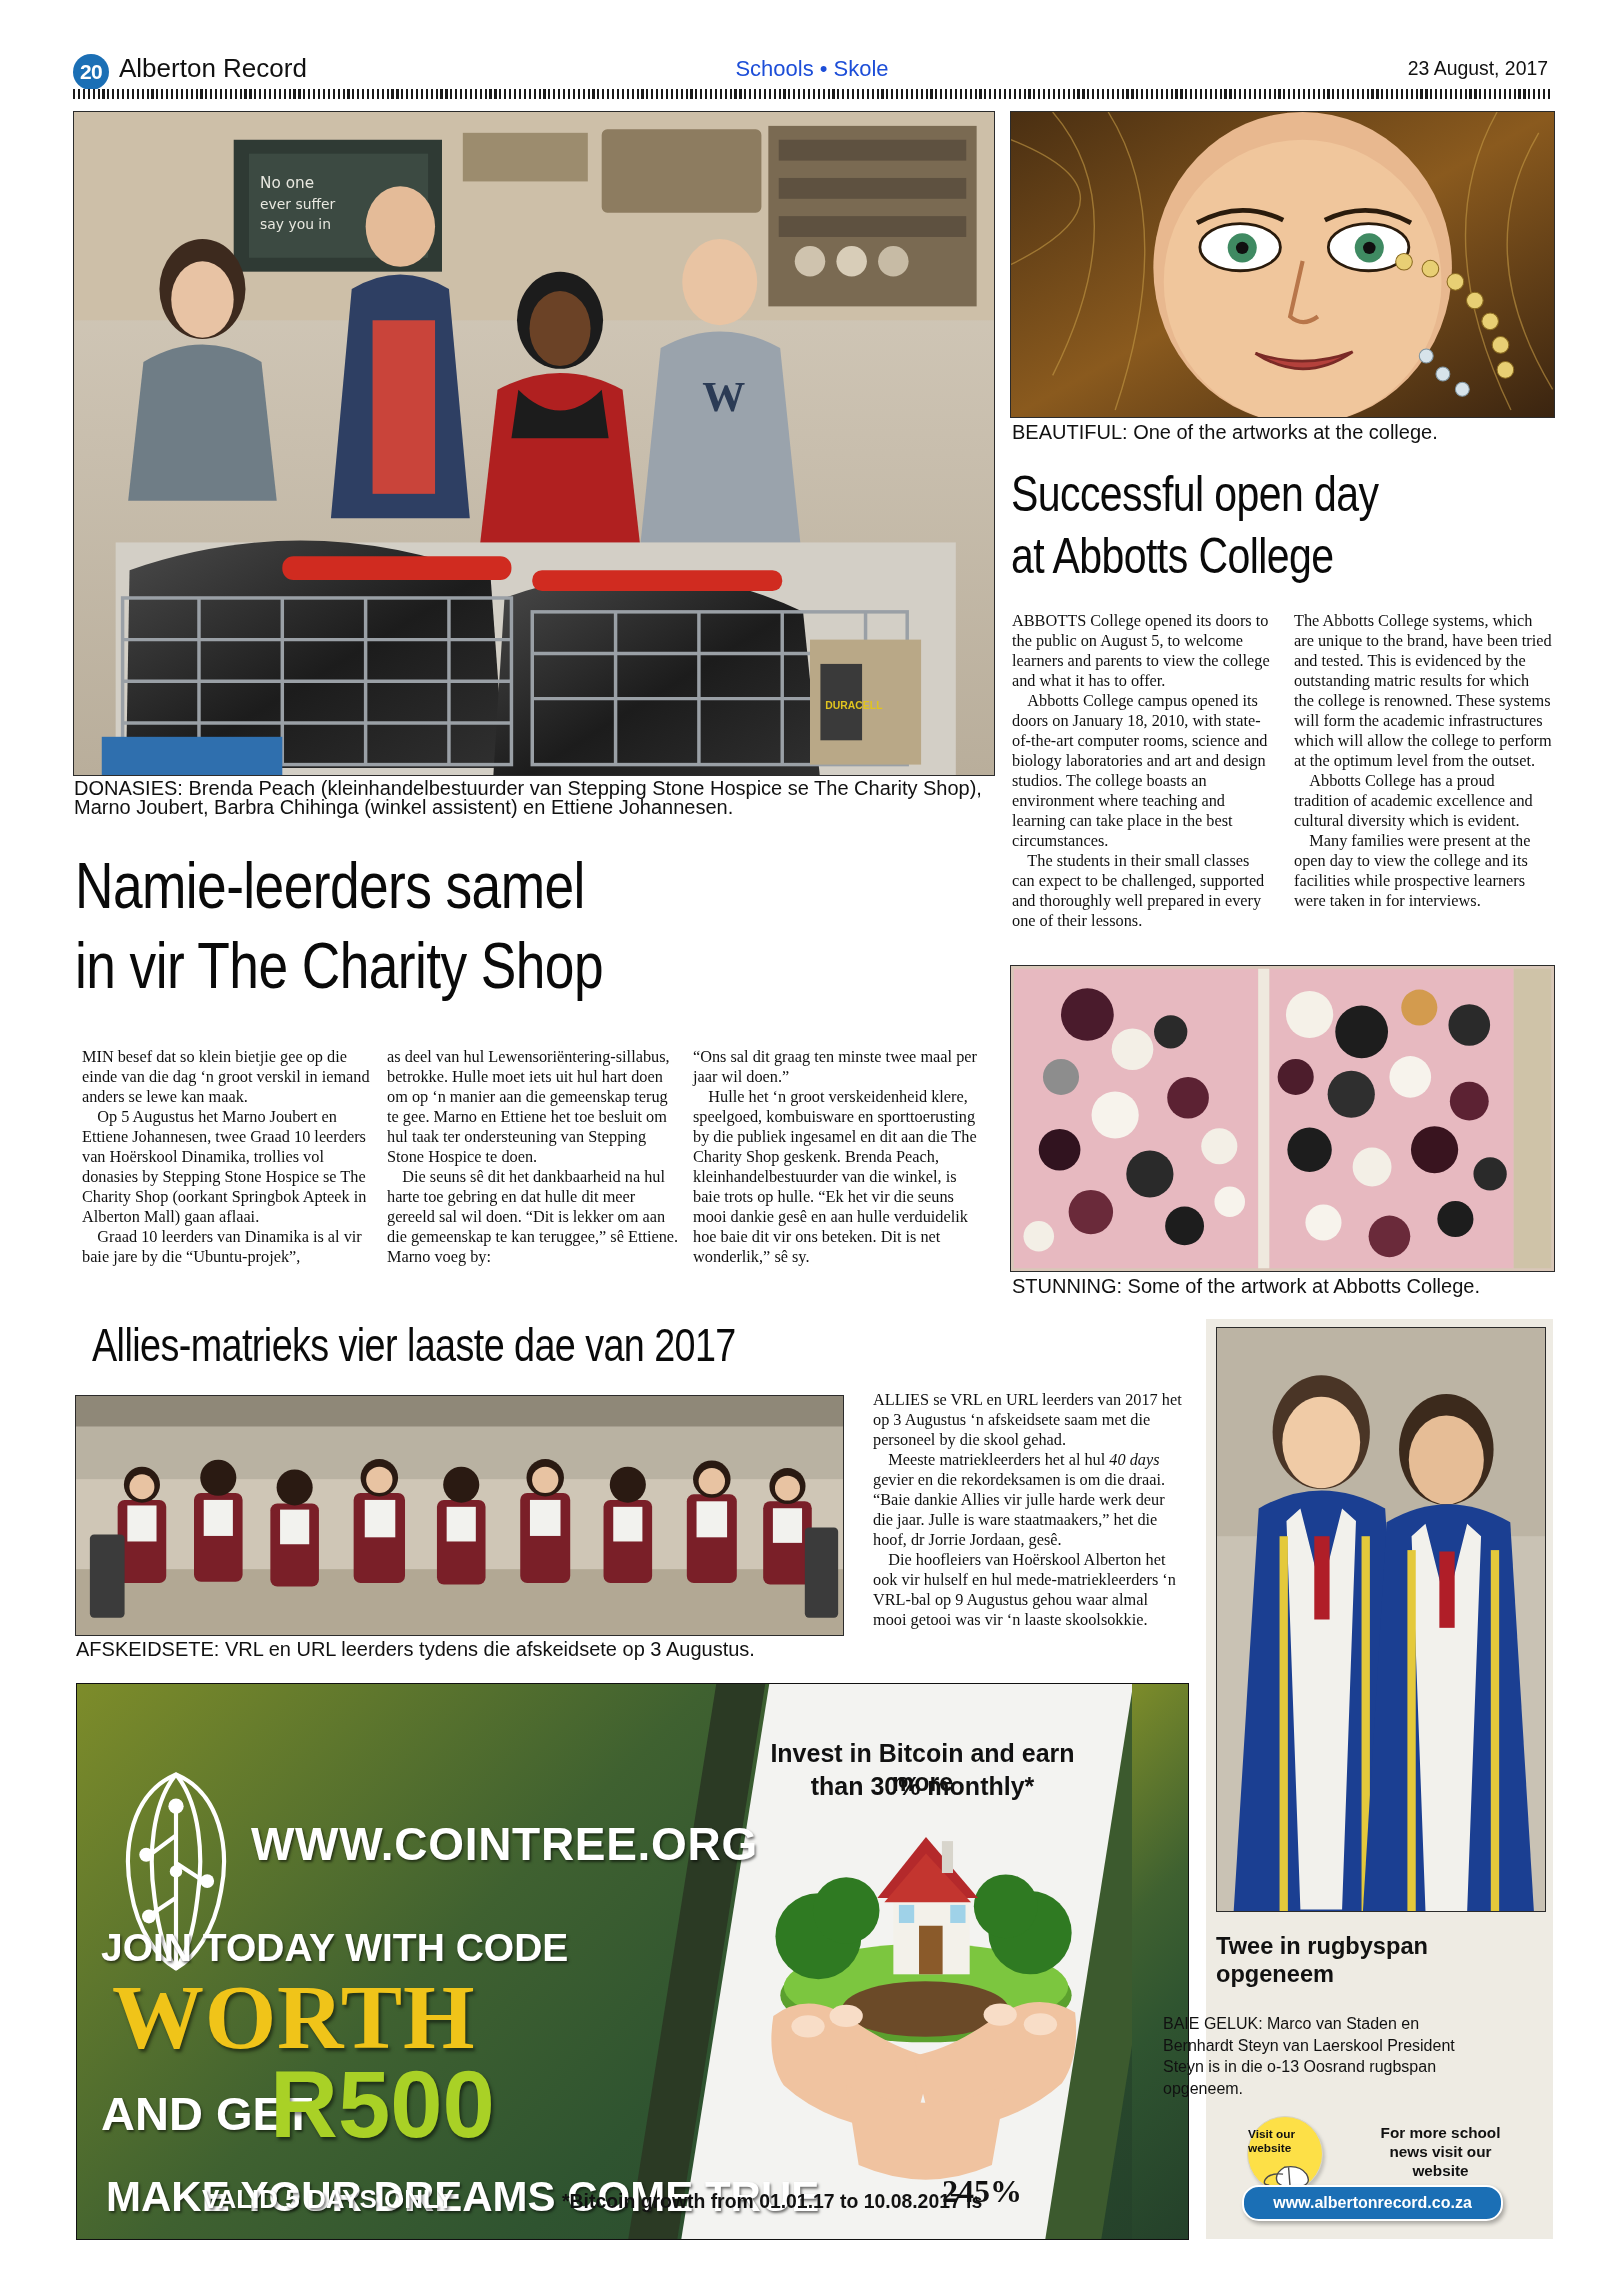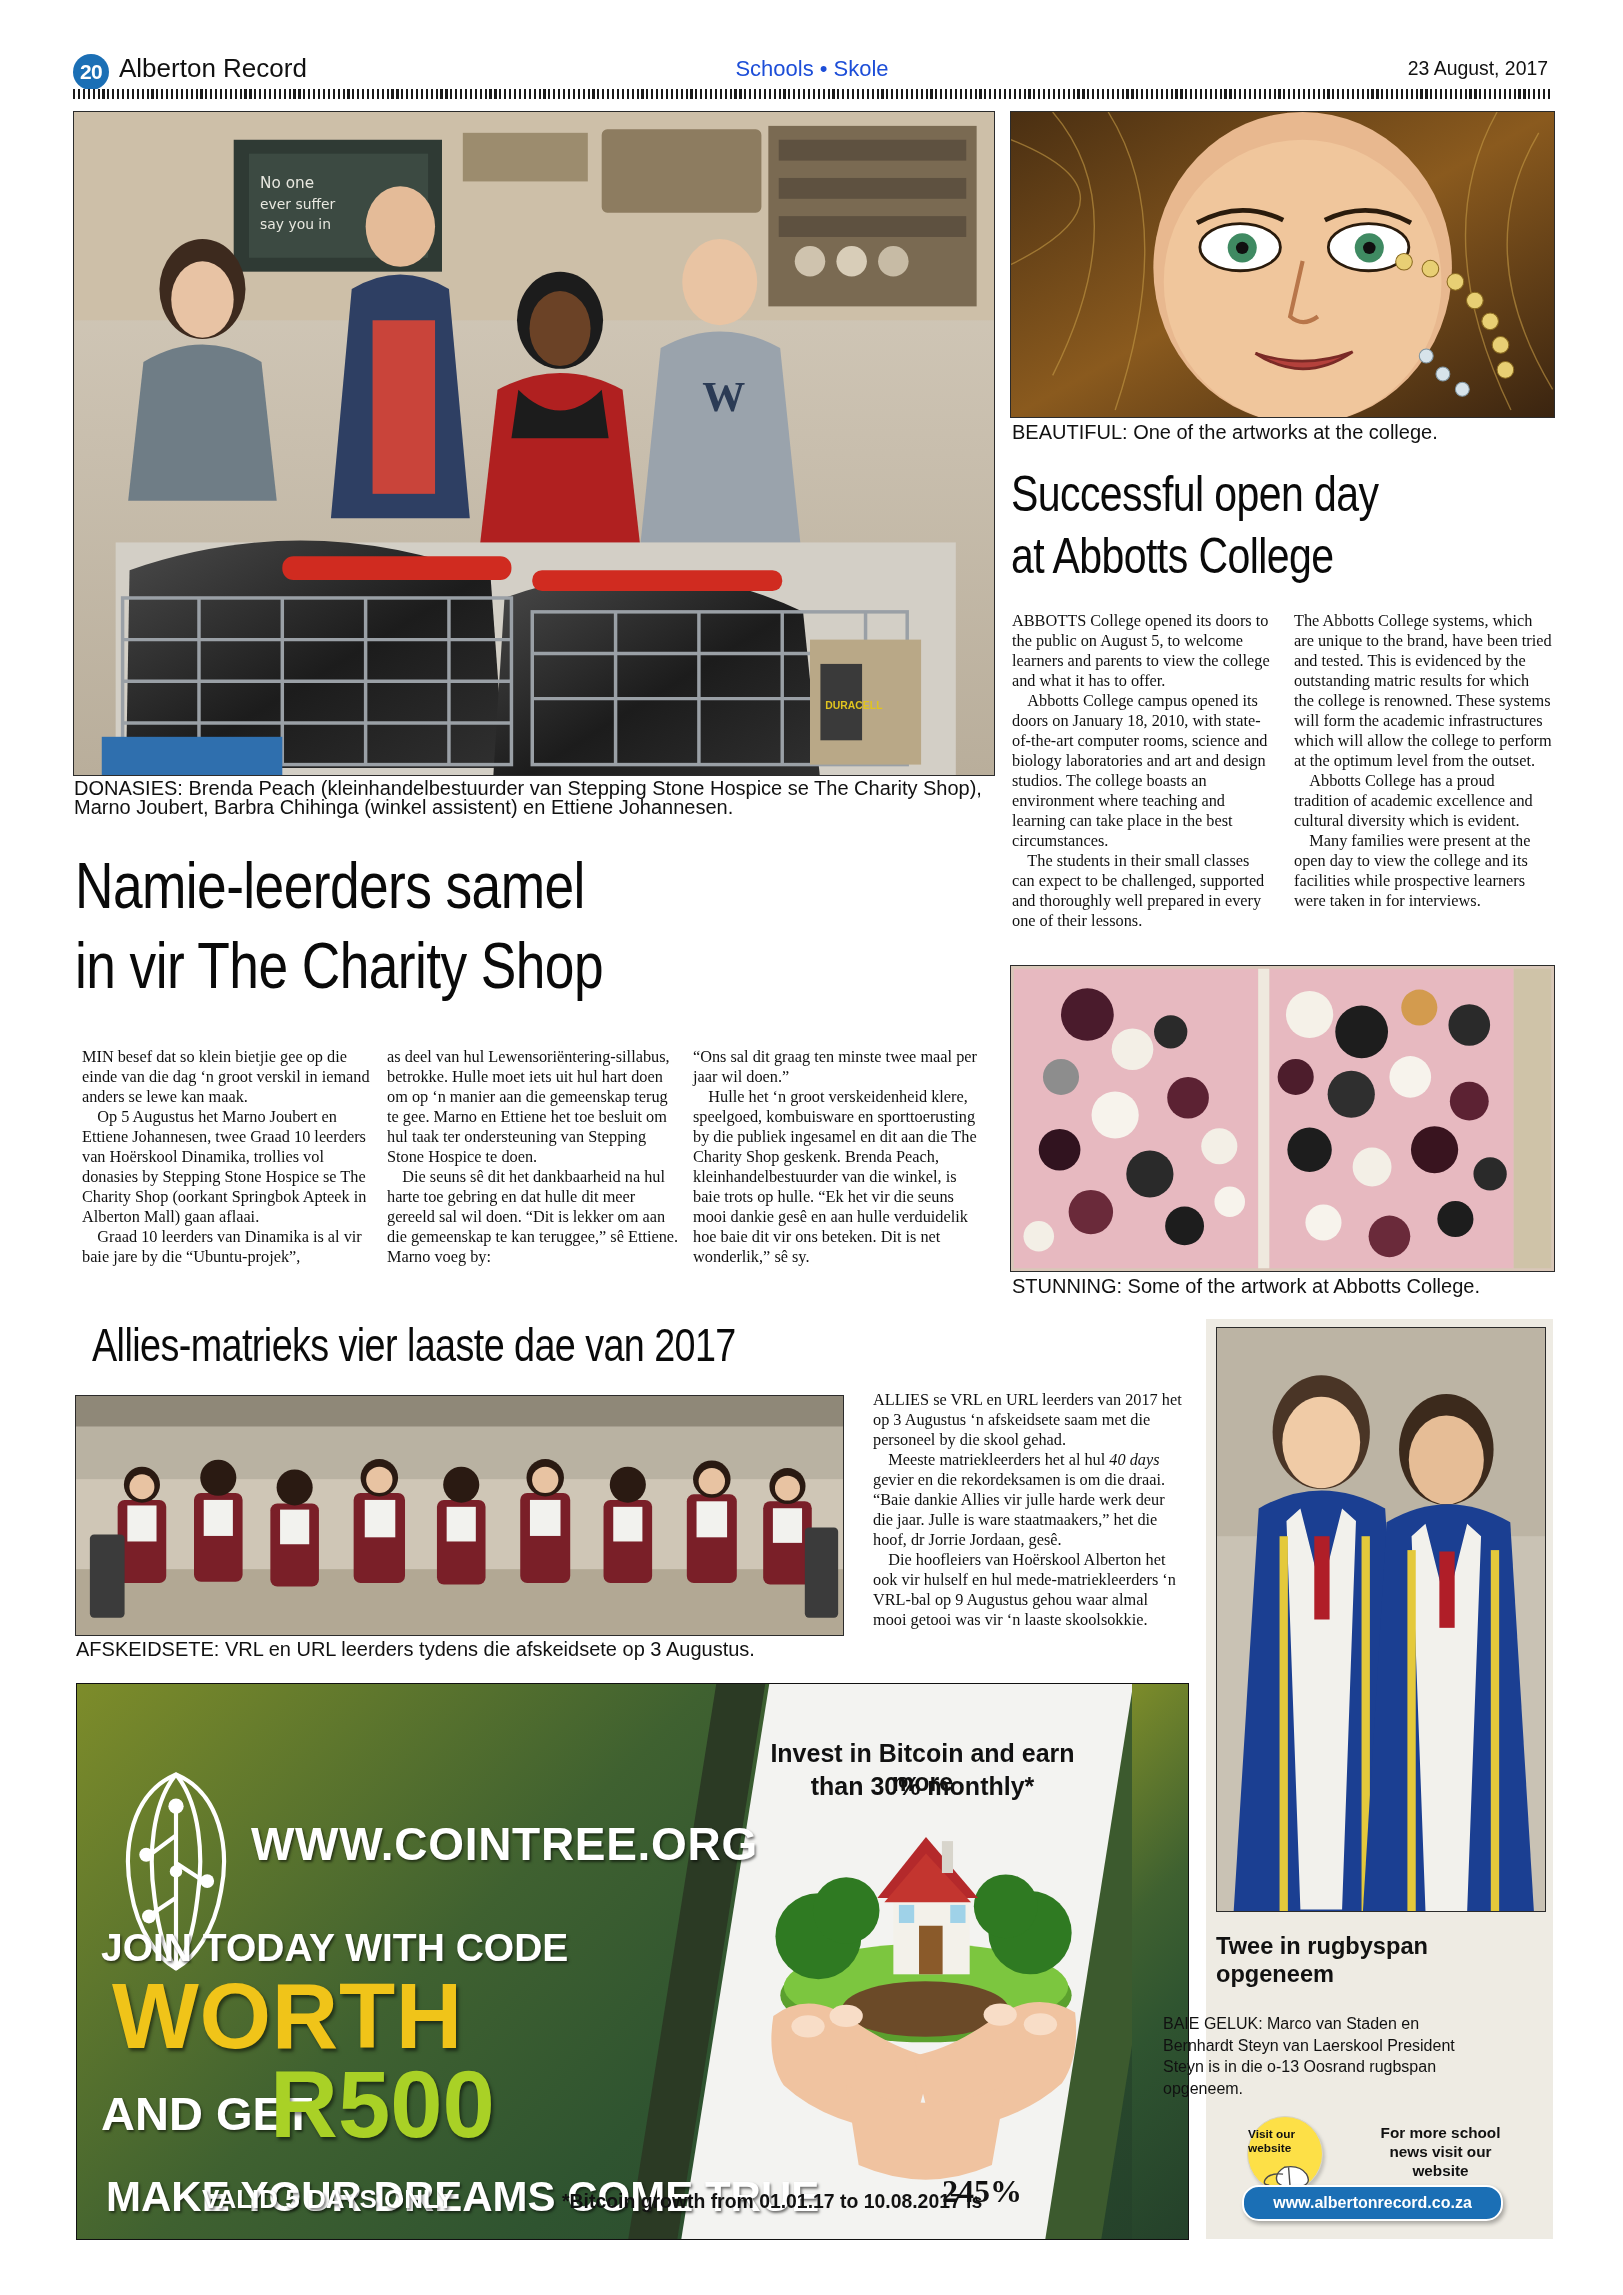--- a/index.html
+++ b/index.html
@@ -406,21 +406,21 @@
     </svg>
 
     <div class="ad-txt" style="left:174px;top:133px;font-size:46px;letter-spacing:0.7px;">WWW.COINTREE.ORG</div>
 
     <div class="ad-txt" style="left:29px;top:489px;font-size:42px;">MAKE YOUR DREAMS COME TRUE</div>
 
   </div>
 
   <div style="position:absolute;left:76px;top:1683px;width:1111px;height:555px;pointer-events:none;overflow:hidden;">
     <div class="ad-txt" style="left:25px;top:243px;font-size:39px;">JOIN TODAY WITH CODE</div>
-    <div style="position:absolute;left:36px;top:281px;font-family:Liberation Sans, sans-serif;font-weight:bold;
+    <div style="position:absolute;left:36px;top:281px;font-family:Liberation Serif, serif;font-weight:bold;
                 font-size:92px;color:#f0c419;text-shadow:2.1px 2.8px 3.5px rgba(0,0,0,.5);letter-spacing:0.7px;">WORTH</div>
     <div class="ad-txt" style="left:25px;top:403px;font-size:47px;">AND GET</div>
     <div style="position:absolute;left:194px;top:368px;font-family:'Liberation Sans',sans-serif;font-weight:bold;
                 font-size:94px;color:#a9d126;text-shadow:2.1px 2.8px 3.5px rgba(0,0,0,.5);">R500</div>
     <div class="ad-txt" style="left:126px;top:501px;font-size:26px;">VALID 5 DAYS ONLY</div>
 
     <div style="position:absolute;left:680px;top:56px;width:333px;text-align:center;
                 font-family:'Liberation Sans',sans-serif;font-weight:bold;font-size:25px;color:#111;">Invest in Bitcoin and earn more</div>
     <div style="position:absolute;left:680px;top:89px;width:333px;text-align:center;
                 font-family:'Liberation Sans',sans-serif;font-weight:bold;font-size:25px;color:#111;">than 30% monthly*</div>

